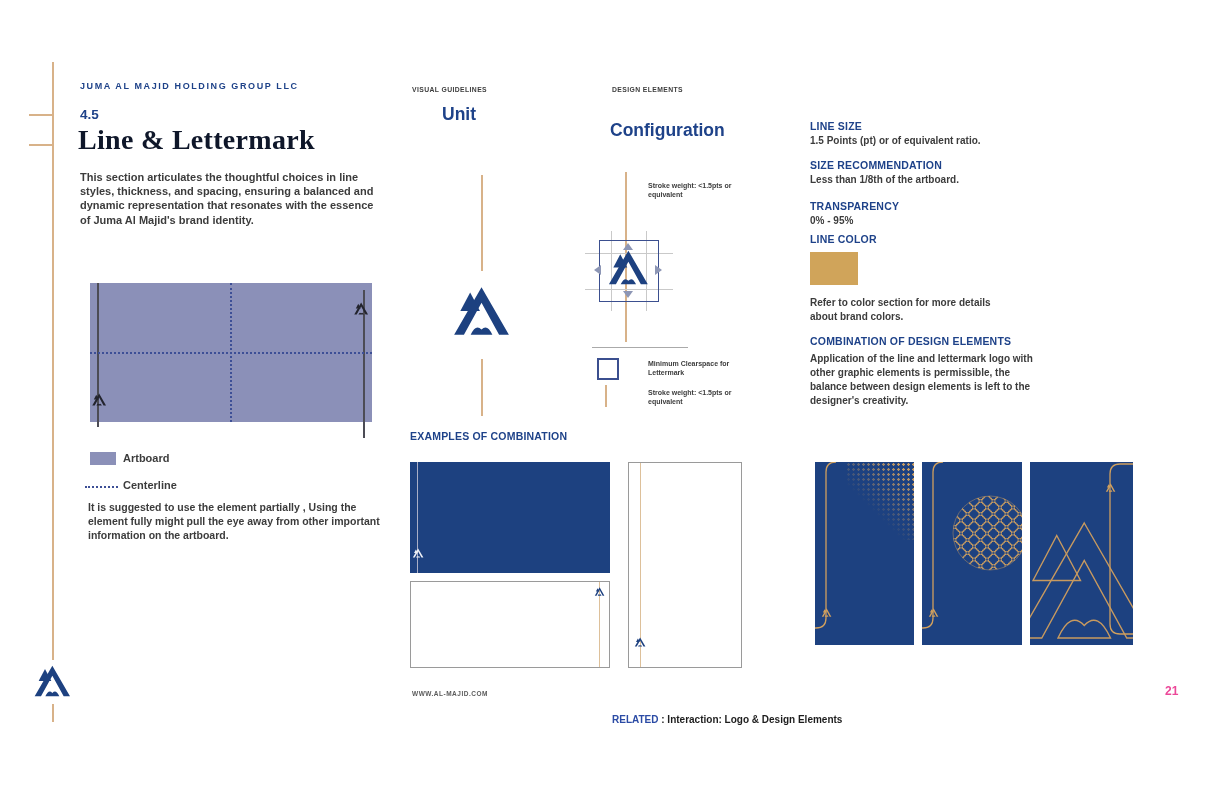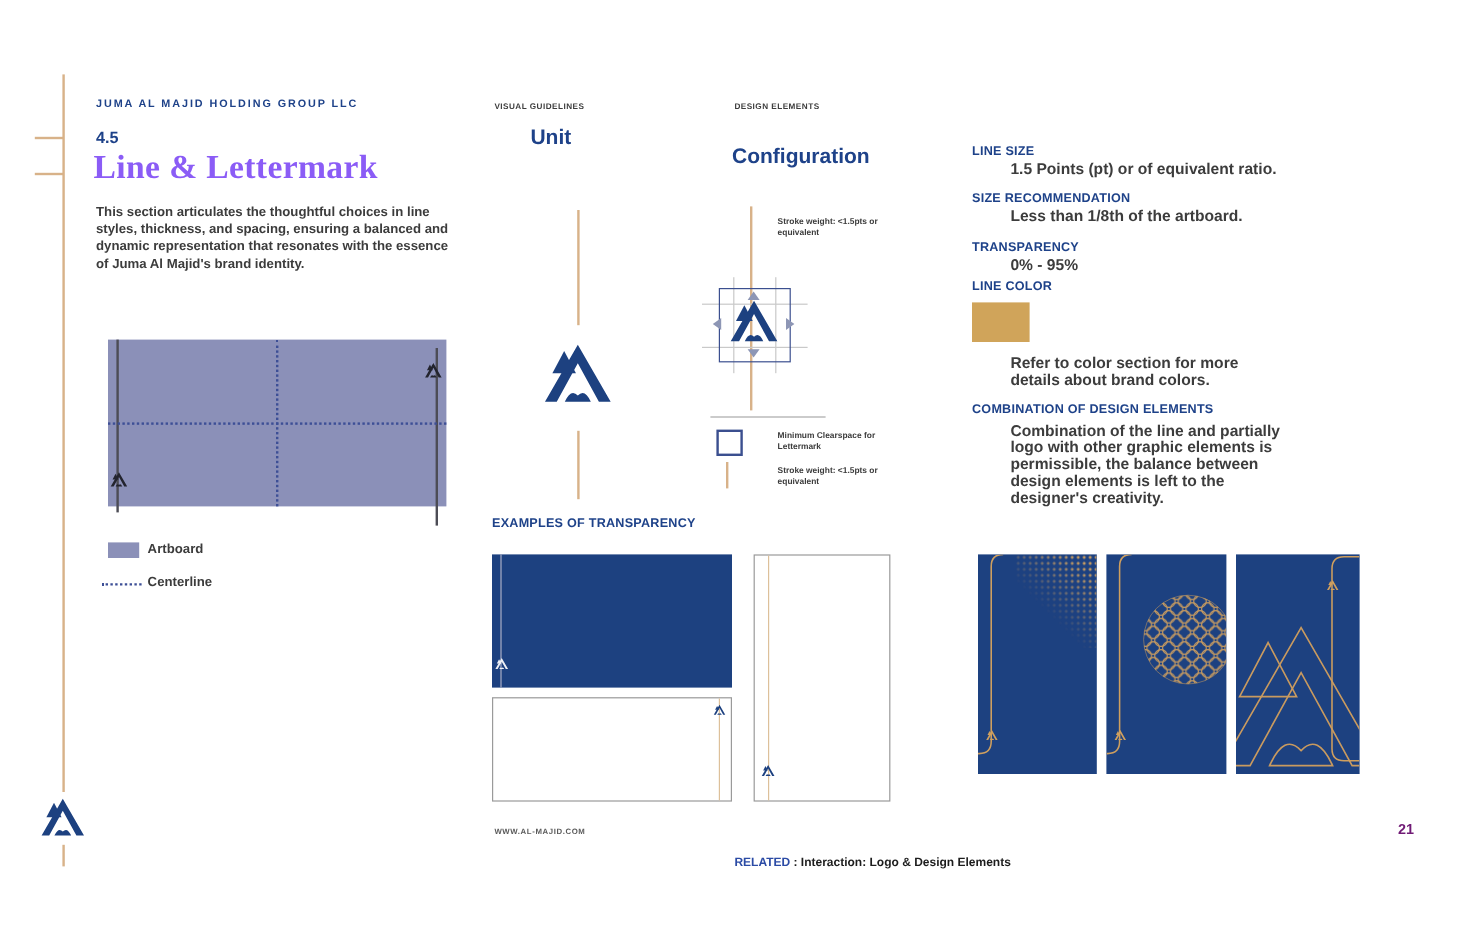--- a/index.html
+++ b/index.html
@@ -7,33 +7,33 @@
           font-family:"Liberation Sans",sans-serif;color:#3a3a3a;}
   .abs{position:absolute;}
 
   
   .rail{background:#d8b289;width:1.5px;}
   .tick{background:#d8b289;height:1.5px;width:24px;}
 
   
   .brand-head{font-size:9px;font-weight:bold;letter-spacing:1.6px;color:#1e4289;}
   .sec-num{font-size:13.5px;font-weight:bold;color:#1e4289;}
-  .page-title{font-family:"Liberation Serif",serif;font-size:28px;font-weight:bold;color:#8b5cf6;letter-spacing:.3px;}
+  .page-title{font-family:"Liberation Serif",serif;font-size:28px;font-weight:bold;color:#0f172a;letter-spacing:.3px;}
   .body-txt{font-size:11px;line-height:14.2px;font-weight:600;color:#3c3c3c;}
   .sub-head{font-size:17.5px;font-weight:600;color:#1e4289;}
   .eyebrow{font-size:6.8px;font-weight:bold;letter-spacing:.4px;color:#3c3c3c;}
   .mini-txt{font-size:7px;line-height:9px;font-weight:bold;color:#3c3c3c;}
   .spec-label{font-size:10.5px;font-weight:bold;color:#1e4289;letter-spacing:.2px;}
-  .spec-value{font-size:13px;font-weight:600;color:#3c3c3c;line-height:14px;margin-left:32px;}
+  .spec-value{font-size:10px;font-weight:600;color:#3c3c3c;line-height:14px;}
   .examples-head{font-size:10.5px;font-weight:bold;color:#1e4289;letter-spacing:.2px;}
   .legend-label{font-size:11px;font-weight:600;color:#3c3c3c;}
   .site-txt{font-size:6.5px;font-weight:bold;letter-spacing:.5px;color:#5a5a5a;}
   .related-txt{font-size:10px;font-weight:600;color:#1d1d1d;}
   .related-txt .rel{color:#2b4ba5;font-weight:bold;}
-  .pageno{font-size:12px;font-weight:600;color:#701a75;}
+  .pageno{font-size:12px;font-weight:600;color:#ec4899;}
 
   
   .artboard{background:#8b90b8;}
   .solid-v{width:1.5px;background:#4c4c55;}
   .dot-v{width:0;border-left:2px dotted #3d4f96;}
   .dot-h{height:0;border-top:2px dotted #3d4f96;}
   .swatch-lav{background:#8b90b8;width:26px;height:13px;}
   .dots-sample{width:33px;height:0;border-top:2px dotted #3d4f96;}
 
   
@@ -118,20 +118,21 @@
       </svg>
     <svg class="abs m-dark" style="left:1px;top:110px;" width="16" height="13" viewBox="0 0 120 100">
         <use href="#mark"></use>
       </svg>
   </div>
 
   <div class="abs swatch-lav" style="left:90px;top:452px;"></div>
   <div class="abs legend-label" style="left:123px;top:452px;">Artboard</div>
   <div class="abs dots-sample" style="left:85px;top:486px;"></div>
   <div class="abs legend-label" style="left:123px;top:479px;">Centerline</div>
+  <div class="abs body-txt" style="left:88px;top:500px;width:295px;font-size:10.5px;">It is suggested to use the element partially , Using the element fully might pull the eye away from other important information on the artboard.</div>
 
   <div class="abs eyebrow" style="left:412px;top:86px;">VISUAL GUIDELINES</div>
   <div class="abs sub-head" style="left:411px;top:104px;margin-left:31px;">Unit</div>
   <div class="abs tanline" style="left:481px;top:175px;height:96px;"></div>
   <svg class="abs m-navy" style="left:450px;top:285px;" width="62" height="52" viewBox="0 0 120 100">
       <use href="#mark"></use>
     </svg>
   <div class="abs tanline" style="left:481px;top:359px;height:57px;"></div>
 
   <div class="abs eyebrow" style="left:612px;top:86px;">DESIGN ELEMENTS</div>
@@ -163,23 +164,23 @@
   <div class="abs spec-label" style="left:810px;top:120px;">LINE SIZE</div>
   <div class="abs spec-value" style="left:810px;top:134px;">1.5 Points (pt) or of equivalent ratio.</div>
   <div class="abs spec-label" style="left:810px;top:159px;">SIZE RECOMMENDATION</div>
   <div class="abs spec-value" style="left:810px;top:173px;">Less than 1/8th of the artboard.</div>
   <div class="abs spec-label" style="left:810px;top:200px;">TRANSPARENCY</div>
   <div class="abs spec-value" style="left:810px;top:214px;">0% - 95%</div>
   <div class="abs spec-label" style="left:810px;top:233px;">LINE COLOR</div>
   <div class="abs color-swatch" style="left:810px;top:252px;"></div>
   <div class="abs spec-value" style="left:810px;top:296px;width:200px;">Refer to color section for more details about brand colors.</div>
   <div class="abs spec-label" style="left:810px;top:335px;">COMBINATION OF DESIGN ELEMENTS</div>
-  <div class="abs spec-value" style="left:810px;top:352px;width:238px;">Combination of the line and partially logo with other graphic elements is permissible, the balance between design elements is left to the designer's creativity.</div>
-
-  <div class="abs examples-head" style="left:410px;top:430px;">EXAMPLES OF TRANSPARENCY</div>
+  <div class="abs spec-value" style="left:810px;top:352px;width:238px;">Application of the line and lettermark logo with other graphic elements is permissible, the balance between design elements is left to the designer's creativity.</div>
+
+  <div class="abs examples-head" style="left:410px;top:430px;">EXAMPLES OF COMBINATION</div>
 
   <div class="abs ex-navy" style="left:410px;top:462px;width:200px;height:111px;">
     <div class="abs ex-line-light" style="left:7px;top:0;height:111px;"></div>
     <svg class="abs m-white" style="left:2px;top:86px;" width="12" height="10" viewBox="0 0 120 100">
         <use href="#mark"></use>
       </svg>
   </div>
 
   <div class="abs ex-white" style="left:410px;top:581px;width:200px;height:87px;">
     <div class="abs ex-line-tan" style="left:188px;top:0;height:85px;"></div>

